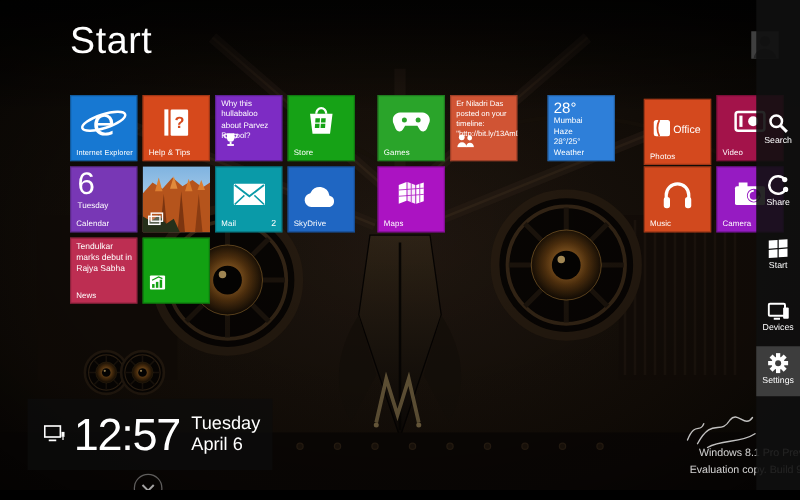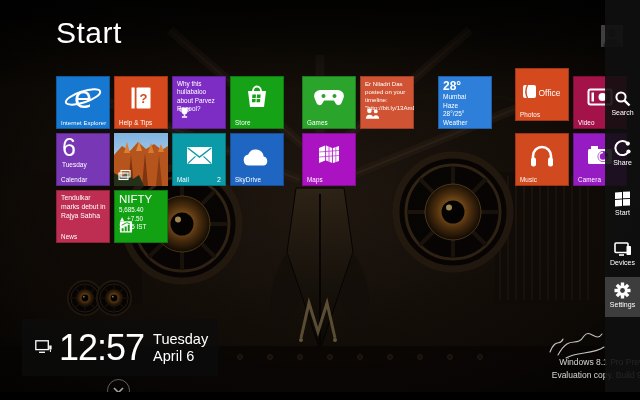--- a/index.html
+++ b/index.html
@@ -13,21 +13,21 @@
   #user-last{font-size:9.5px;color:#d8d8d8;line-height:11px;}
   #user-avatar{position:absolute;left:601px;top:25px;width:22px;height:22px;background:#3f3f3f;z-index:4;overflow:hidden;}
   
   .tile{position:absolute;width:54px;height:53px;z-index:2;overflow:hidden;cursor:pointer;
         box-shadow:0 0 0 1px rgba(0,0,0,.25) inset;}
   .tile .label{position:absolute;left:5px;bottom:3px;font-size:6.3px;letter-spacing:.1px;white-space:nowrap;}
   .tile .badge{position:absolute;right:5px;bottom:3px;font-size:7px;}
   .tile .cicon{position:absolute;left:0;right:0;top:9px;display:flex;justify-content:center;}
   .tile .licon{position:absolute;left:5px;bottom:6px;}
   .tiletext{position:absolute;left:5px;top:4px;right:3px;font-size:6.4px;line-height:1.3;}
-  .wx-temp{font-size:12px;font-weight:700;line-height:14px;}
+  .wx-temp{font-size:12px;font-weight:400;line-height:14px;}
   .wx-line{font-size:6.5px;line-height:8.5px;}
   .cal-day{font-size:25px;font-weight:300;line-height:26px;}
   .cal-week{font-size:6.5px;margin-top:1px;}
   .fin-name{font-size:11.5px;font-weight:300;line-height:13px;}
   .fin-line{font-size:6.3px;line-height:8.5px;}
   
   #charms{position:absolute;left:605px;top:0;width:35px;height:400px;background:rgba(16,16,16,.9);z-index:10;}
   .charm{position:absolute;left:0;width:35px;display:flex;flex-direction:column;align-items:center;cursor:pointer;}
   .charm-label{font-size:7px;margin-top:2px;color:#fff;}
   #charm-settings-hl{position:absolute;left:0;top:277px;width:35px;height:40px;background:#3d3d3d;}
@@ -254,21 +254,21 @@
   <div class="tile" style="left: 438px; top: 76px; background-color: rgb(46, 127, 217);">
     <div style="position:absolute;left:5px;top:3px;">
       <div class="wx-temp">28°</div>
       <div class="wx-line">Mumbai</div>
       <div class="wx-line">Haze</div>
       <div class="wx-line">28°/25°</div>
     </div>
     <div class="label">Weather</div>
   </div>
 
-  <div class="tile" style="left: 515px; top: 68px; background-color: rgb(212, 73, 30);">
+  <div class="tile" style="left: 515px; top: 79px; background-color: rgb(212, 73, 30);">
     <div class="cicon" style="top:16px;">
       <svg width="40" height="15" viewBox="0 0 40 15">
         <rect x="1" y="1" width="13" height="13" rx="2" fill="#fff"></rect>
         <path d="M5.5,1 C3.5,5 3.5,10 5.5,14" stroke="#d4491e" stroke-width="1.4" fill="none"></path>
         <text x="16.5" y="11.5" font-size="8.5" fill="#fff">Office</text>
       </svg>
     </div>
     <div class="label">Photos</div>
   </div>
 
@@ -377,26 +377,20 @@
     </div>
     <div class="label">Camera</div>
   </div>
 
   <div class="tile" style="left: 56px; top: 190px; background-color: rgb(189, 46, 82);">
     <div class="tiletext" style="font-size:6.8px;">Tendulkar marks debut in Rajya Sabha</div>
     <div class="label">News</div>
   </div>
 
   <div class="tile" style="left: 114px; top: 190px; background-color: rgb(18, 161, 18);">
-    <div style="position:absolute;left:5px;top:3px;">
-      <div class="fin-name">NIFTY</div>
-      <div class="fin-line">5,685.40</div>
-      <div class="fin-line">▲ +7.50</div>
-      <div class="fin-line">16:35 IST</div>
-    </div>
     <div class="licon">
       <svg width="14" height="13" viewBox="0 0 16 15">
         <rect x="1" y="1.5" width="14" height="13" rx="1" fill="#fff"></rect>
         <rect x="3" y="9.5" width="2.3" height="3.5" fill="#12a112"></rect>
         <rect x="6.5" y="7.5" width="2.3" height="5.5" fill="#12a112"></rect>
         <rect x="10" y="5.5" width="2.3" height="7.5" fill="#12a112"></rect>
         <path d="M3,6 L9,3 L12.5,4.5" stroke="#12a112" stroke-width="1.1" fill="none"></path>
       </svg>
     </div>
   </div>

